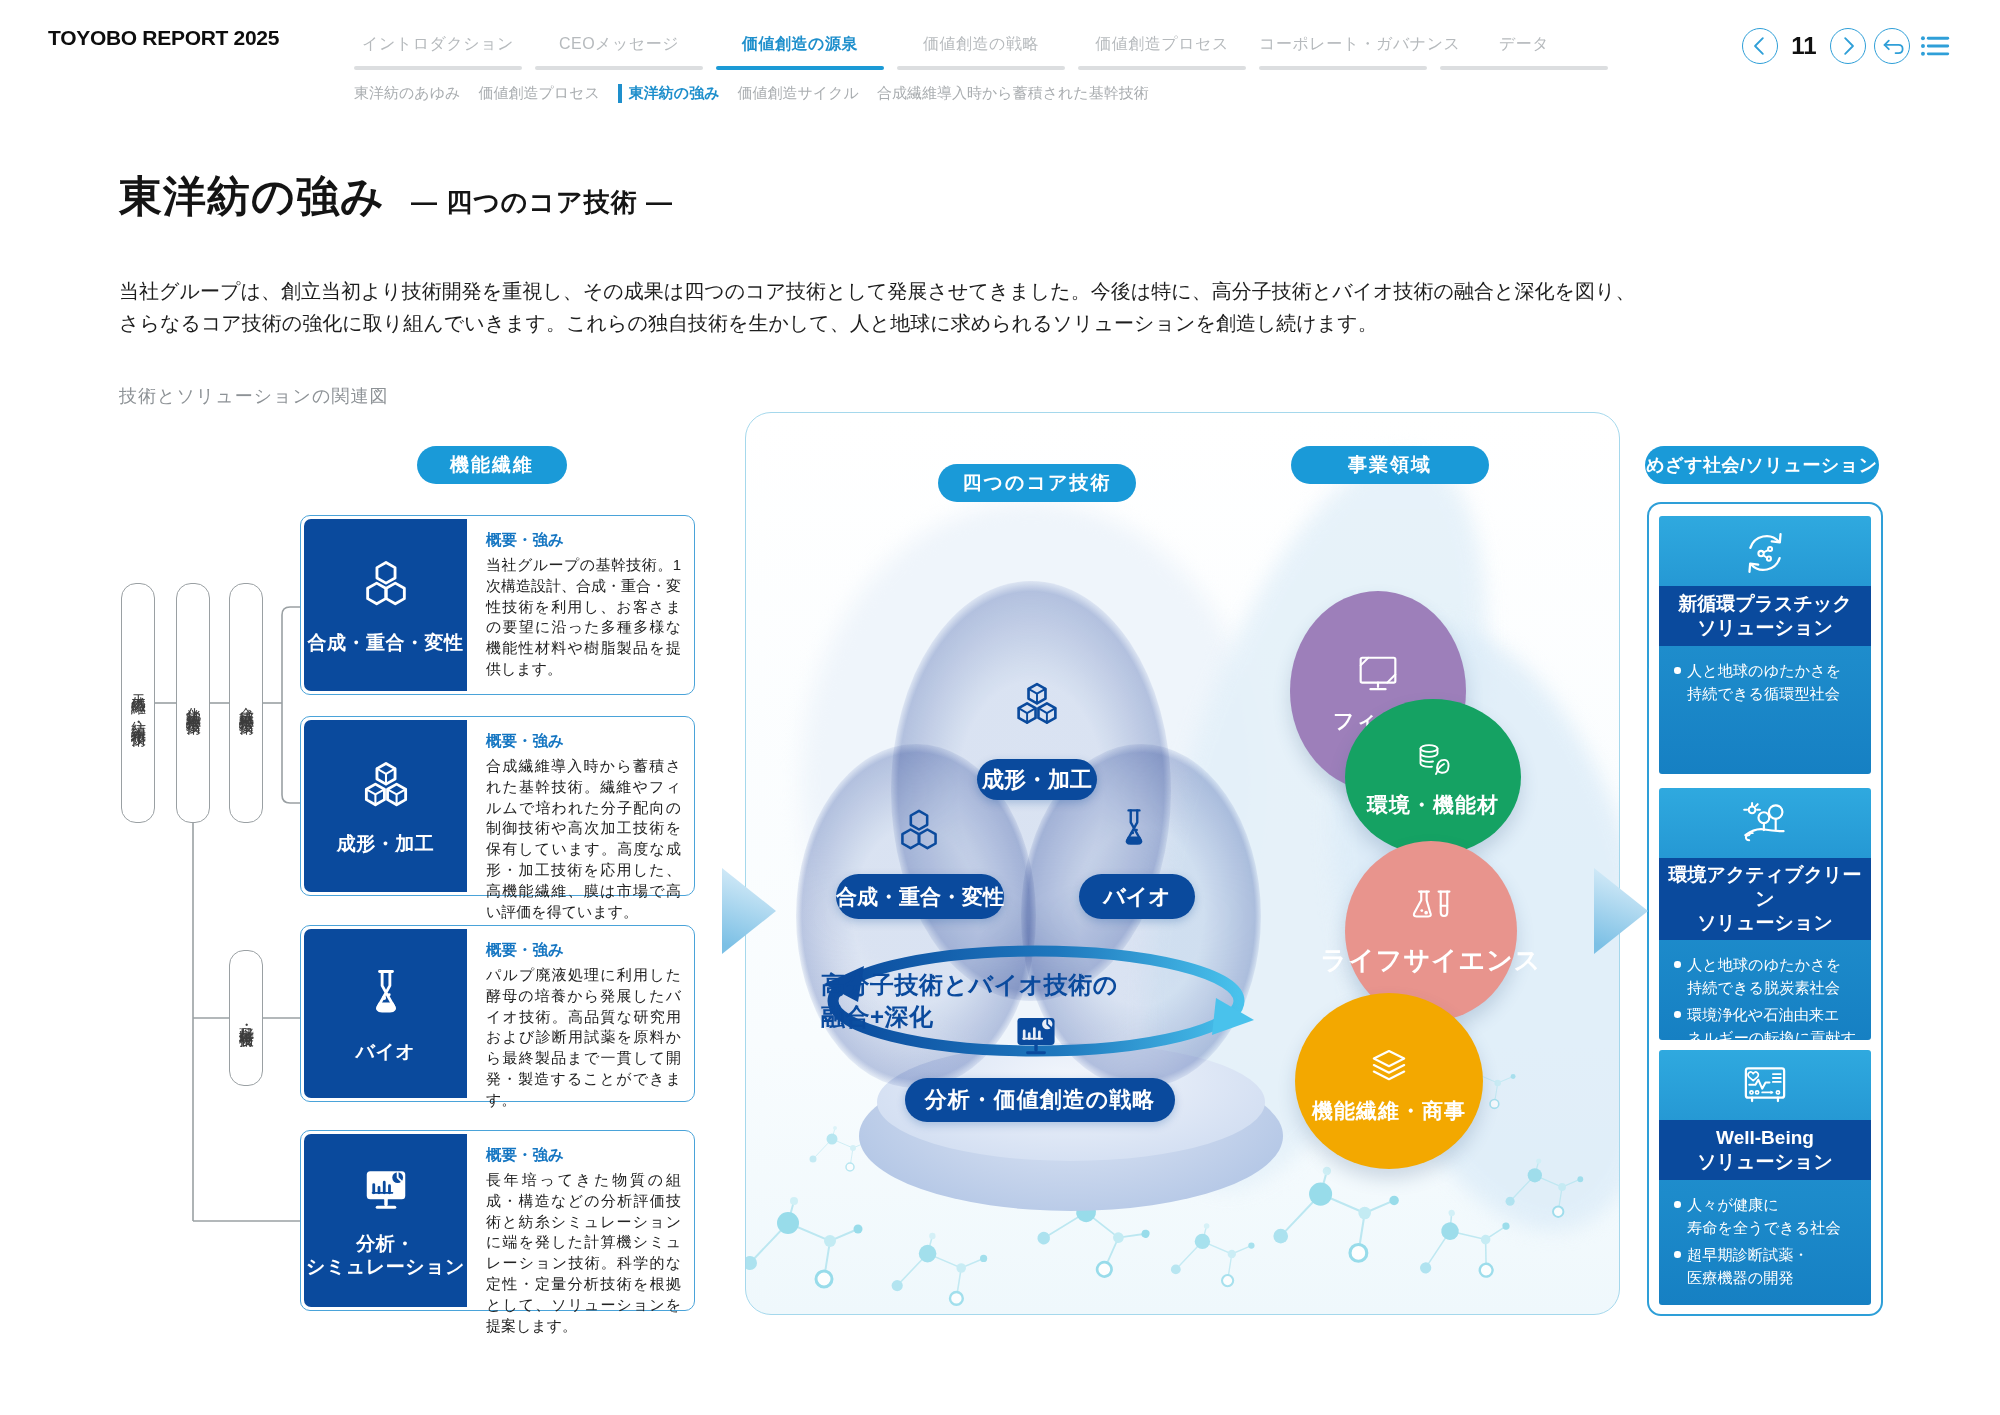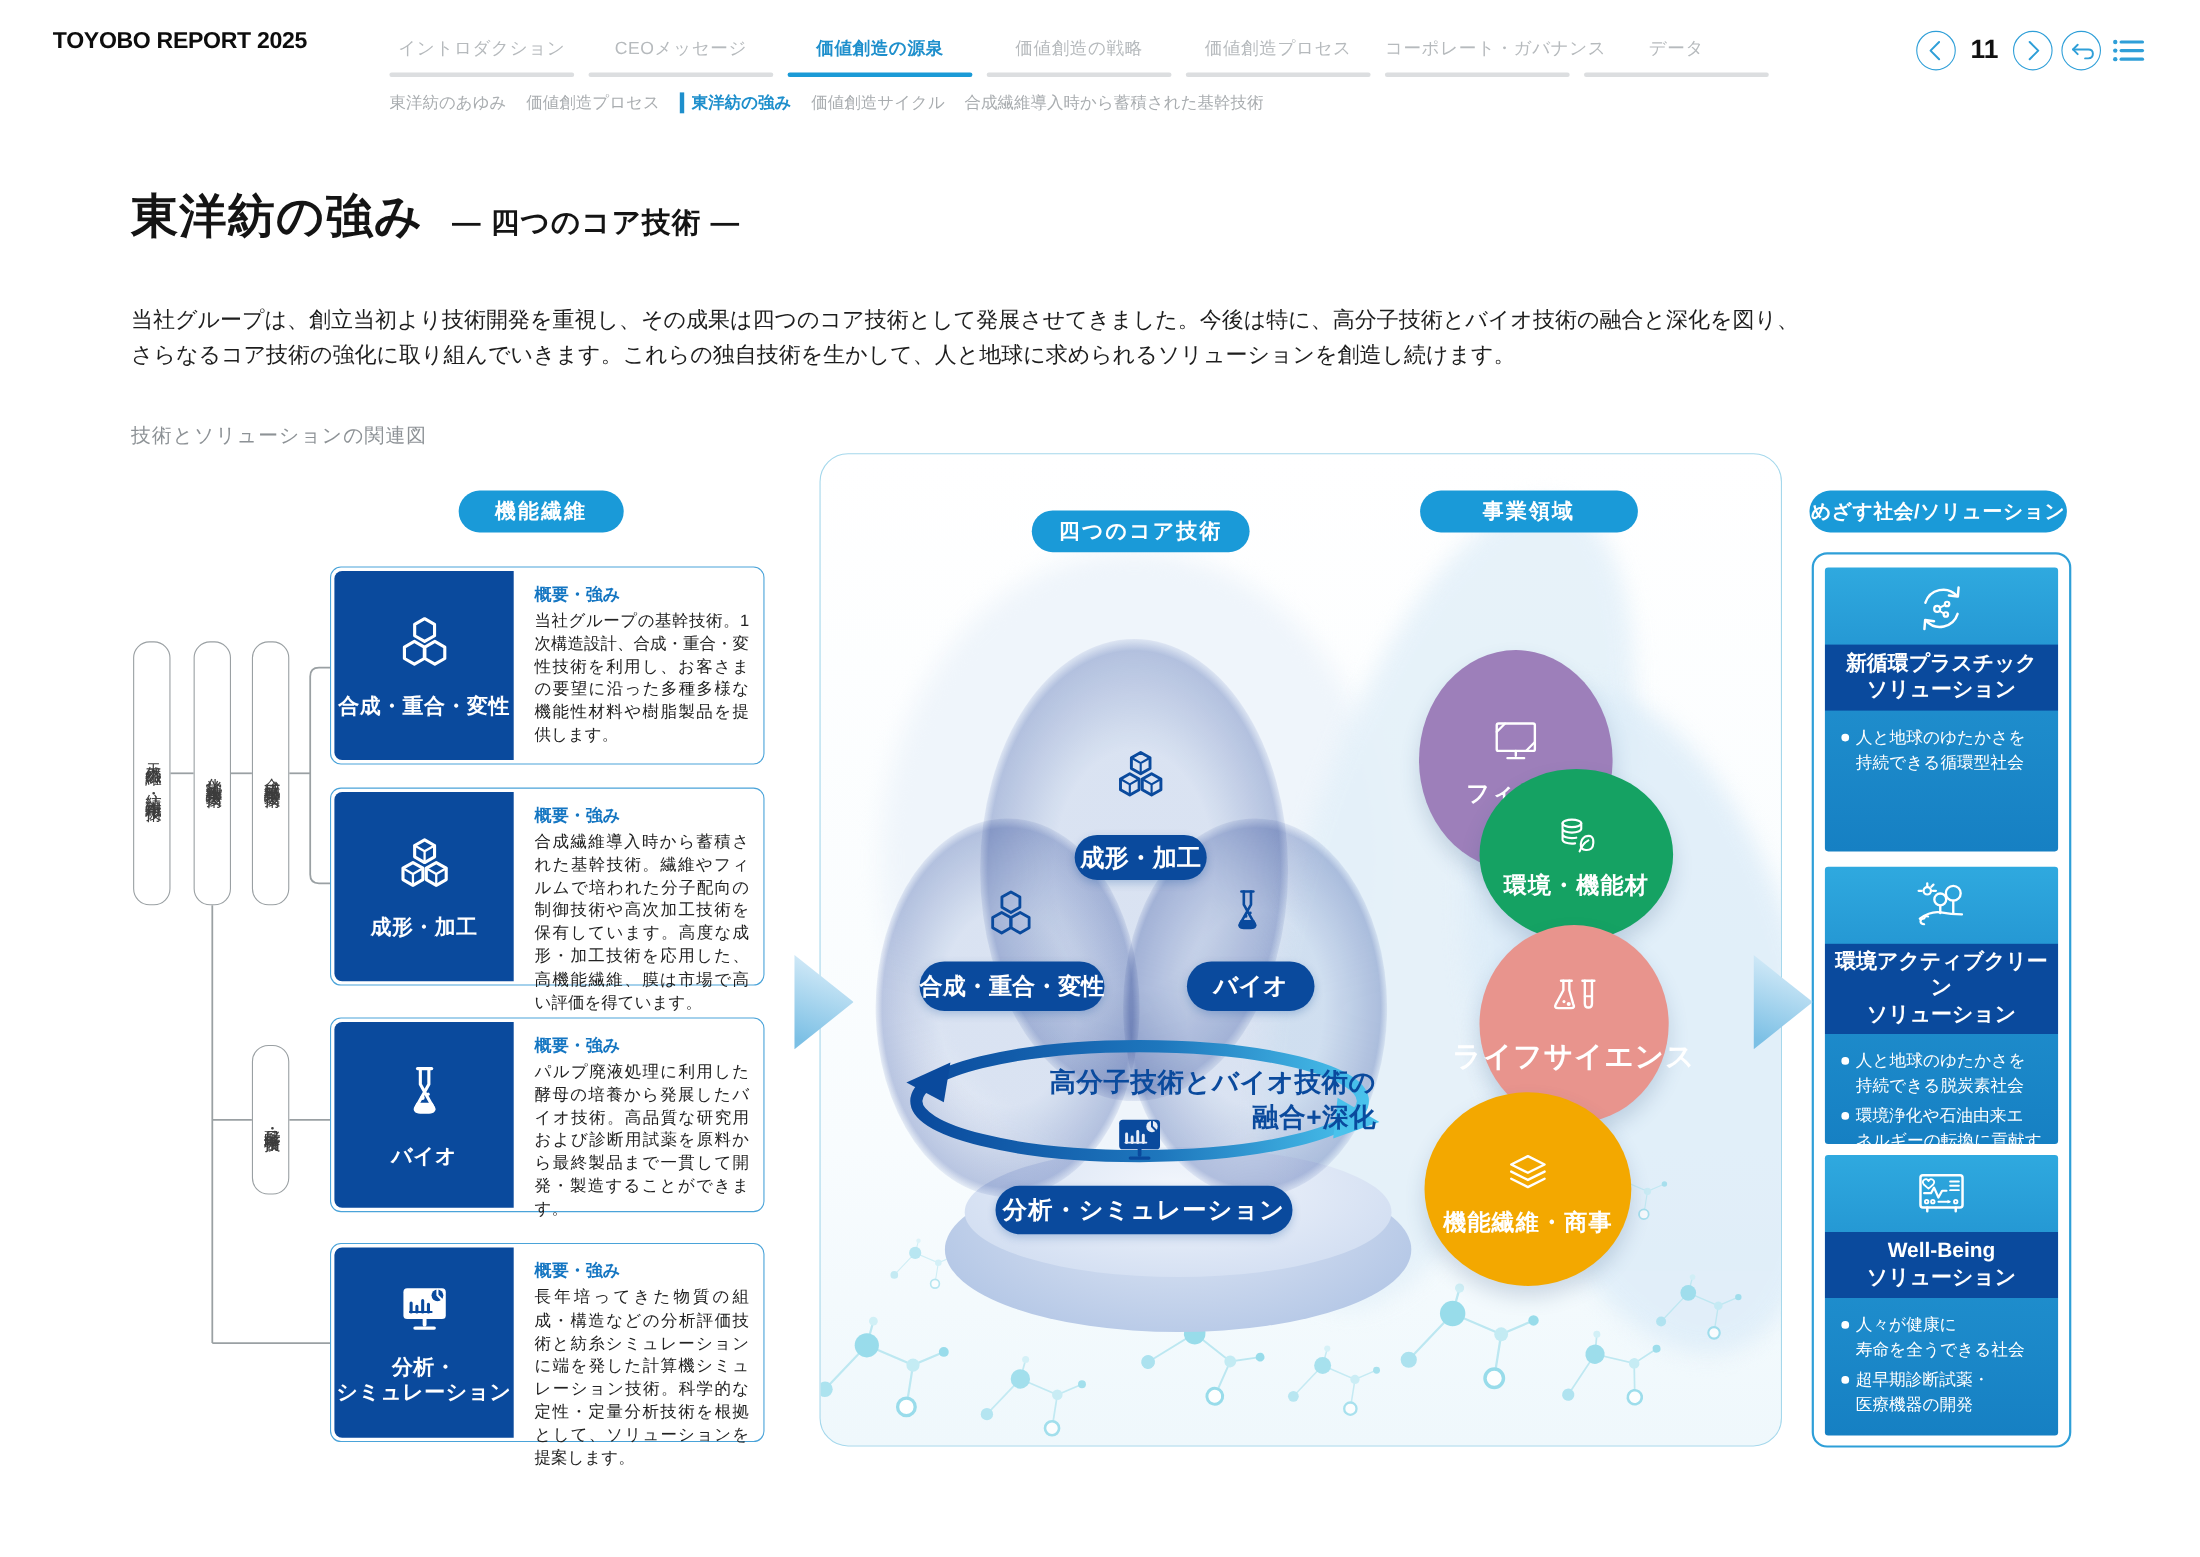--- a/index.html
+++ b/index.html
@@ -77,21 +77,21 @@
   .venn{border-radius:50%;mix-blend-mode:multiply;
         background:radial-gradient(50% 50%,rgba(199,209,232,.40) 52%,rgba(151,167,209,.62) 95%,rgba(151,167,209,.18) 100%);}
   #venn-top{left:145px;top:168px;width:280px;height:420px;}
   #venn-left{left:50px;top:331px;width:240px;height:344px;}
   #venn-right{left:275px;top:331px;width:240px;height:344px;}
   #dishrim{left:113px;top:648px;width:424px;height:150px;border-radius:50%;
            background:radial-gradient(ellipse at 50% 22%,#e2eaf7 0%,#c3d2eb 55%,#a9bfe2 100%);}
   #dishtop{left:131px;top:630px;width:388px;height:118px;border-radius:50%;
            background:radial-gradient(ellipse at 50% 30%,#f2f6fc 0%,#d6e1f3 70%,#cbd9ee 100%);}
   #fusion-svg{left:70px;top:521px;width:440px;height:134px;}
-  #fusion-text{left:75px;top:556px;width:430px;text-align:right;color:#0a4a9d;font-weight:800;
+  #fusion-text{left:75px;top:556px;width:430px;text-align:left;color:#0a4a9d;font-weight:800;
                font-size:24px;line-height:32px;white-space:pre-line;letter-spacing:0.5px;}
   .vicon{color:#0a4a9d;--bg:#e8edf7;}
   #vicon-cubes{left:262px;top:265px;width:58px;height:58px;}
   #vicon-molecule{left:145px;top:392px;width:56px;height:56px;}
   #vicon-flask{left:362px;top:392px;width:52px;height:52px;}
   #vicon-monitor{left:263px;top:597px;width:54px;height:54px;}
   .vpill{background:#0a4a9d;color:#fff;font-weight:bold;border-radius:23px;display:flex;
          align-items:center;justify-content:center;white-space:nowrap;box-shadow:0 3px 8px rgba(10,74,157,.25);}
   #pill-molding{left:231px;top:346px;width:120px;height:41px;font-size:22px;}
   #pill-synth{left:90px;top:461px;width:168px;height:45px;font-size:21px;}
@@ -383,21 +383,21 @@
         <circle cx="34" cy="12.5" r="4.6" fill="var(--bg,#0a4a9d)" stroke="none"></circle>
         <path d="M34 12.5V8.2M34 12.5l3.1 3" stroke-width="1.6"></path>
         <path d="M24 31v4.5" stroke-width="3"></path>
         <path d="M16.5 38h15" stroke-width="2.6"></path>
       </svg>
     </span>
 
   <div id="pill-molding" class="vpill">成形・加工</div>
   <div id="pill-synth" class="vpill">合成・重合・変性</div>
   <div id="pill-bio" class="vpill">バイオ</div>
-  <div id="pill-analysis" class="vpill">分析・シミュレーション</div>
+  <div id="pill-analysis" class="vpill">分析・価値創造の戦略</div>
 
   <div id="bcircle-0" class="bcircle" style="background: rgb(157, 127, 186);">
     <span class="bicon">
         <svg class="iconsvg" viewBox="0 0 48 48" fill="none" stroke="currentColor" stroke-width="2.2" stroke-linecap="round" stroke-linejoin="round">
           <rect x="8" y="9" width="32" height="23" rx="1.5" stroke-width="2"></rect>
           <path d="M8 16L15 9M32.5 32l7.5-7.5" stroke-width="1.8"></path>
           <path d="M24 32v4M17 38h14" stroke-width="2"></path>
         </svg>
       </span>
     <span class="blabel">フィルム</span>

